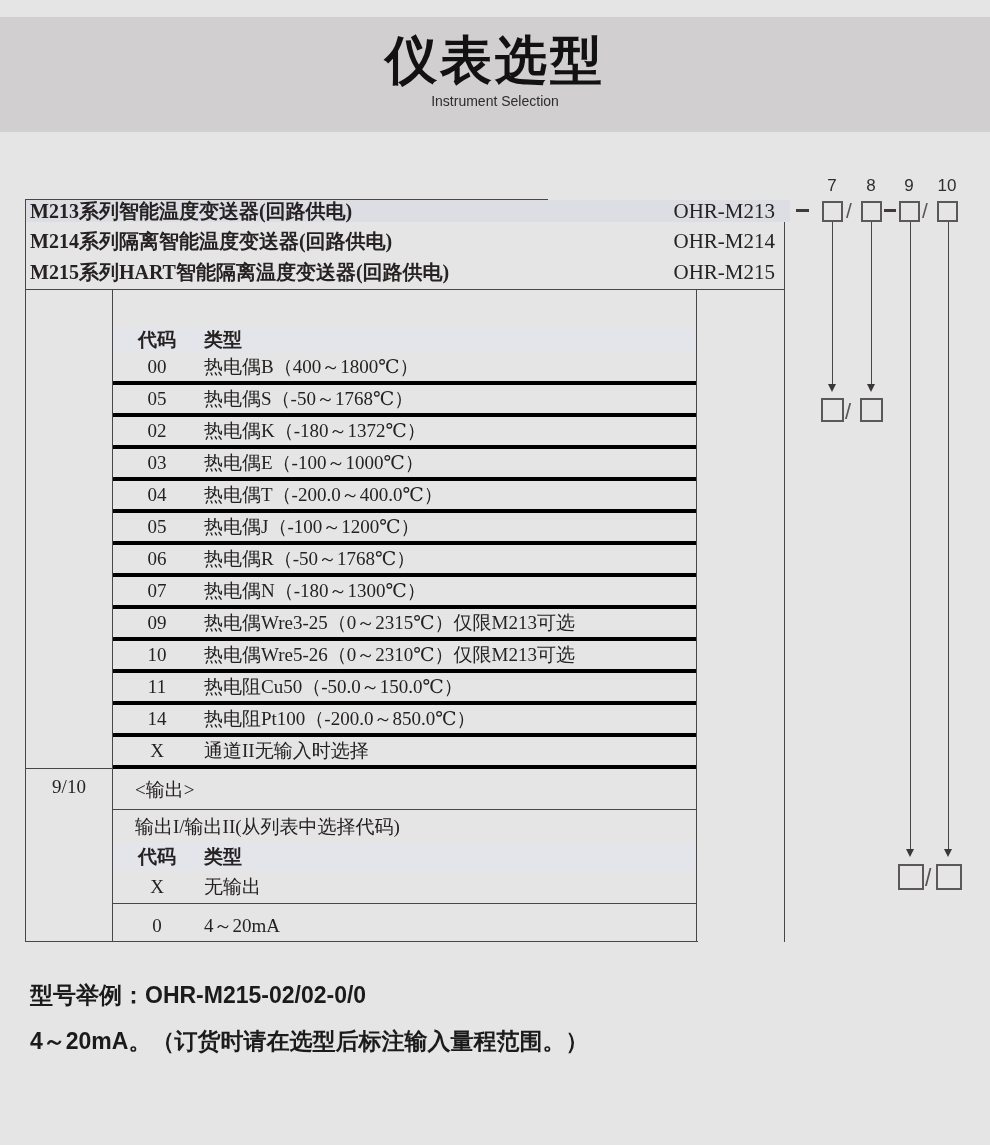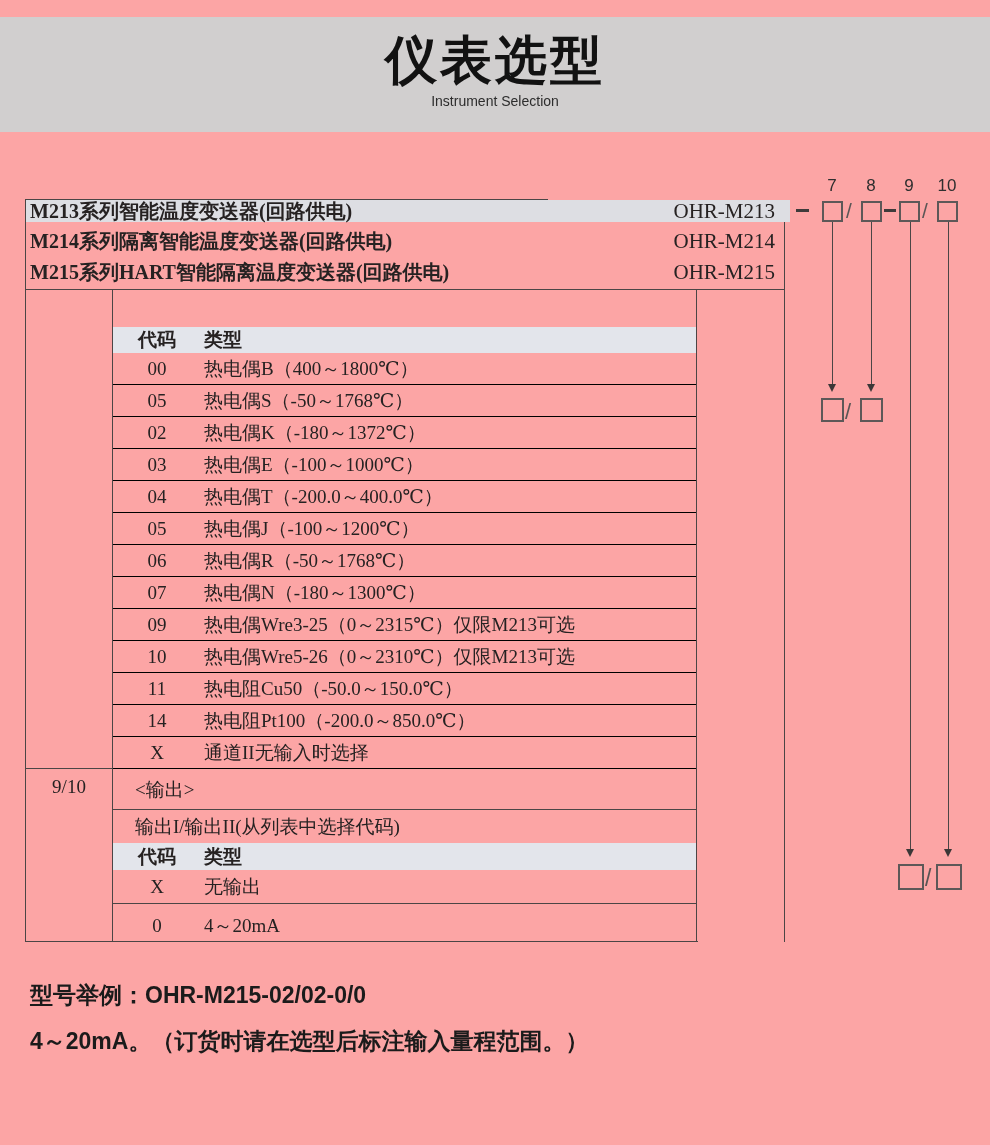--- a/index.html
+++ b/index.html
@@ -1,18 +1,18 @@
 <!DOCTYPE html>
 <html><head>
 <meta charset="utf-8">
 <style>
   html,body { margin:0; padding:0; background:#cfcdcd; }
   .page {
     position:relative; width:990px; height:1145px; margin:0 auto;
-    background:#fca5a5; overflow:hidden;
+    background:#e5e5e5; overflow:hidden;
     font-family:"Liberation Serif","DejaVu Serif",serif; color:#262222;
   }
 
   
   .title-band {
     position:absolute; left:0; top:17px; width:990px; height:115px;
     background:#d1cfcf; text-align:center;
   }
   .title-zh {
     margin-top:12px; font-family:"Liberation Sans","DejaVu Sans",sans-serif;
@@ -40,21 +40,21 @@
   .product-model { font-size:21px; white-space:nowrap; }
 
   
   .itable { position:absolute; left:113px; top:327px; width:583px; font-size:19px; }
   .thead {
     height:26px; background:#e3e5eb; display:flex; align-items:center;
     font-weight:bold; box-sizing:border-box;
   }
   .trow {
     height:32px; display:flex; align-items:center;
-    border-bottom:1px solid #000000; box-sizing:border-box;
+    border-bottom:4px solid #000000; box-sizing:border-box;
   }
   .code-col { width:88px; text-align:center; flex:none; }
   .type-col { flex:1; padding-left:3px; white-space:nowrap; }
 
   
   .row-label { position:absolute; left:25px; top:776px; width:88px; text-align:center; font-size:19px; }
   .otable { position:absolute; left:113px; top:770px; width:583px; font-size:19px; }
   .orow1 { height:40px; display:flex; align-items:center; padding-left:22px;
            border-bottom:1px solid #4b4545; box-sizing:border-box; }
   .orow2 { height:33px; display:flex; align-items:center; padding-left:22px; box-sizing:border-box; }

